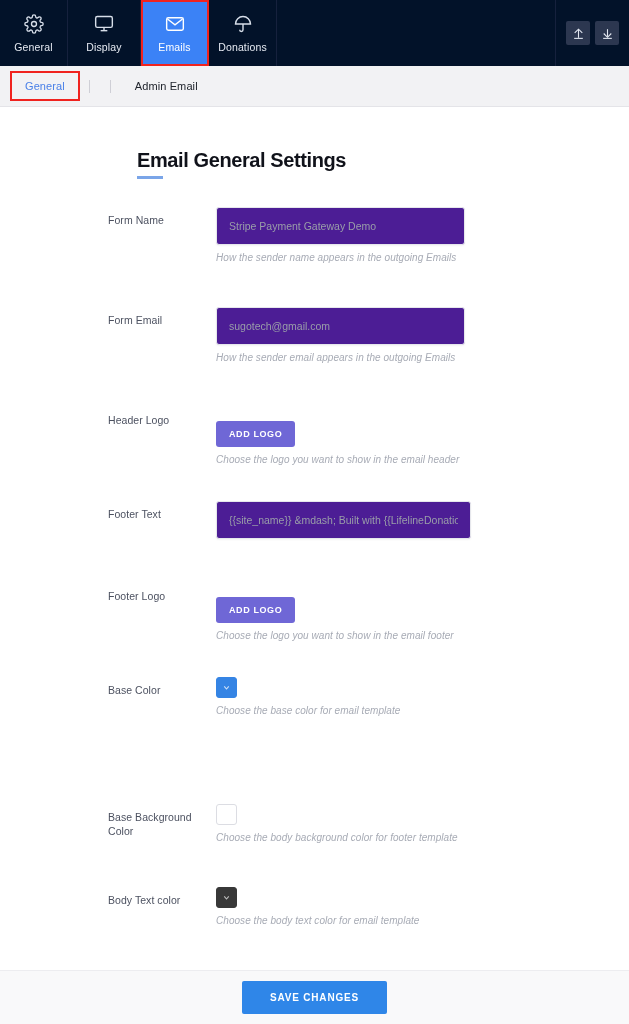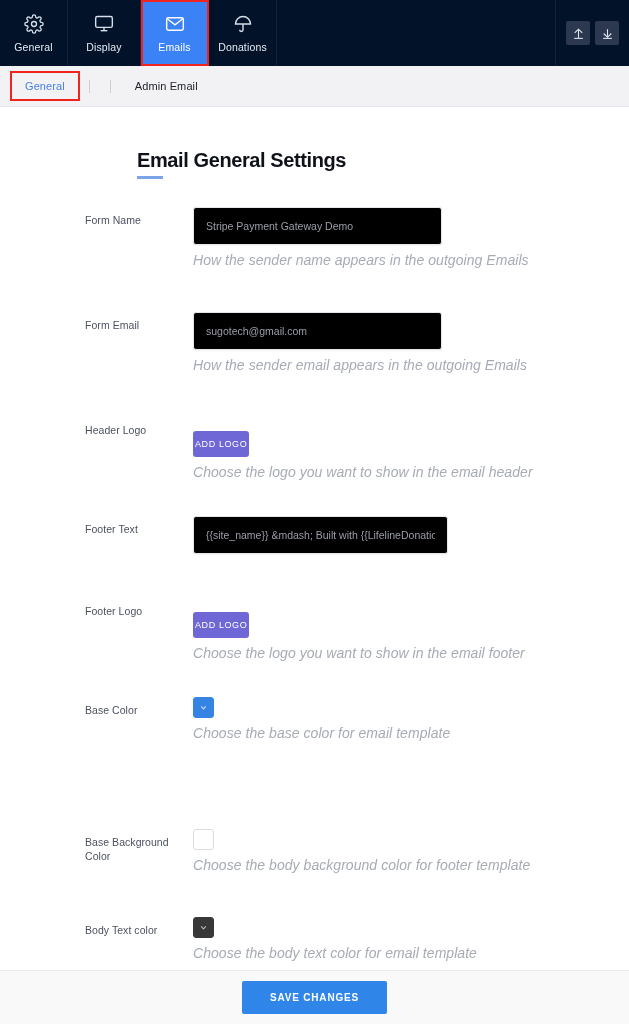--- a/index.html
+++ b/index.html
@@ -132,64 +132,64 @@
   .form {
     margin-top: 28px;
   }
   .field-row {
     display: flex;
     align-items: flex-start;
     margin-bottom: 0;
   }
   .field-label {
     width: 108px;
-    margin-left: 85px;
+    margin-left: 108px;
     font-size: 10.5px;
     color: #4c5160;
     line-height: 1.4;
     padding-top: 6px;
     letter-spacing: 0.05px;
   }
   .field-control { flex: 1; padding-left: 0; }
 
   .text-input {
     display: block;
     width: 249px;
     height: 38px;
     border: 1px solid #e6e7ec;
     border-radius: 3px;
-    background: #000000;
+    background: #4c1d95;
     font-family: "Liberation Sans", sans-serif;
     font-size: 10.5px;
     color: #9a9ea9;
     padding: 0 12px;
     box-shadow: 0 1px 2px rgba(17,20,30,0.05);
     outline: none;
   }
   .text-input::placeholder { color: #9a9ea9; }
 
   .help-text {
-    font-size: 14px;
+    font-size: 10px;
     font-style: italic;
     color: #a7abb5;
     margin-top: 7px;
     letter-spacing: 0.05px;
   }
 
   .logo-btn {
     display: inline-block;
     background: #6f67d6;
     color: #ffffff;
     border: none;
     border-radius: 3px;
     font-family: "Liberation Sans", sans-serif;
     font-size: 9px;
-    font-weight: normal;
+    font-weight: bold;
     letter-spacing: 0.6px;
-    padding: 8px 2px;
+    padding: 8px 13px;
     cursor: pointer;
   }
 
   .swatch {
     width: 21px;
     height: 21px;
     border: 1px solid #dcdde3;
     border-radius: 3px;
     display: flex;
     align-items: center;

